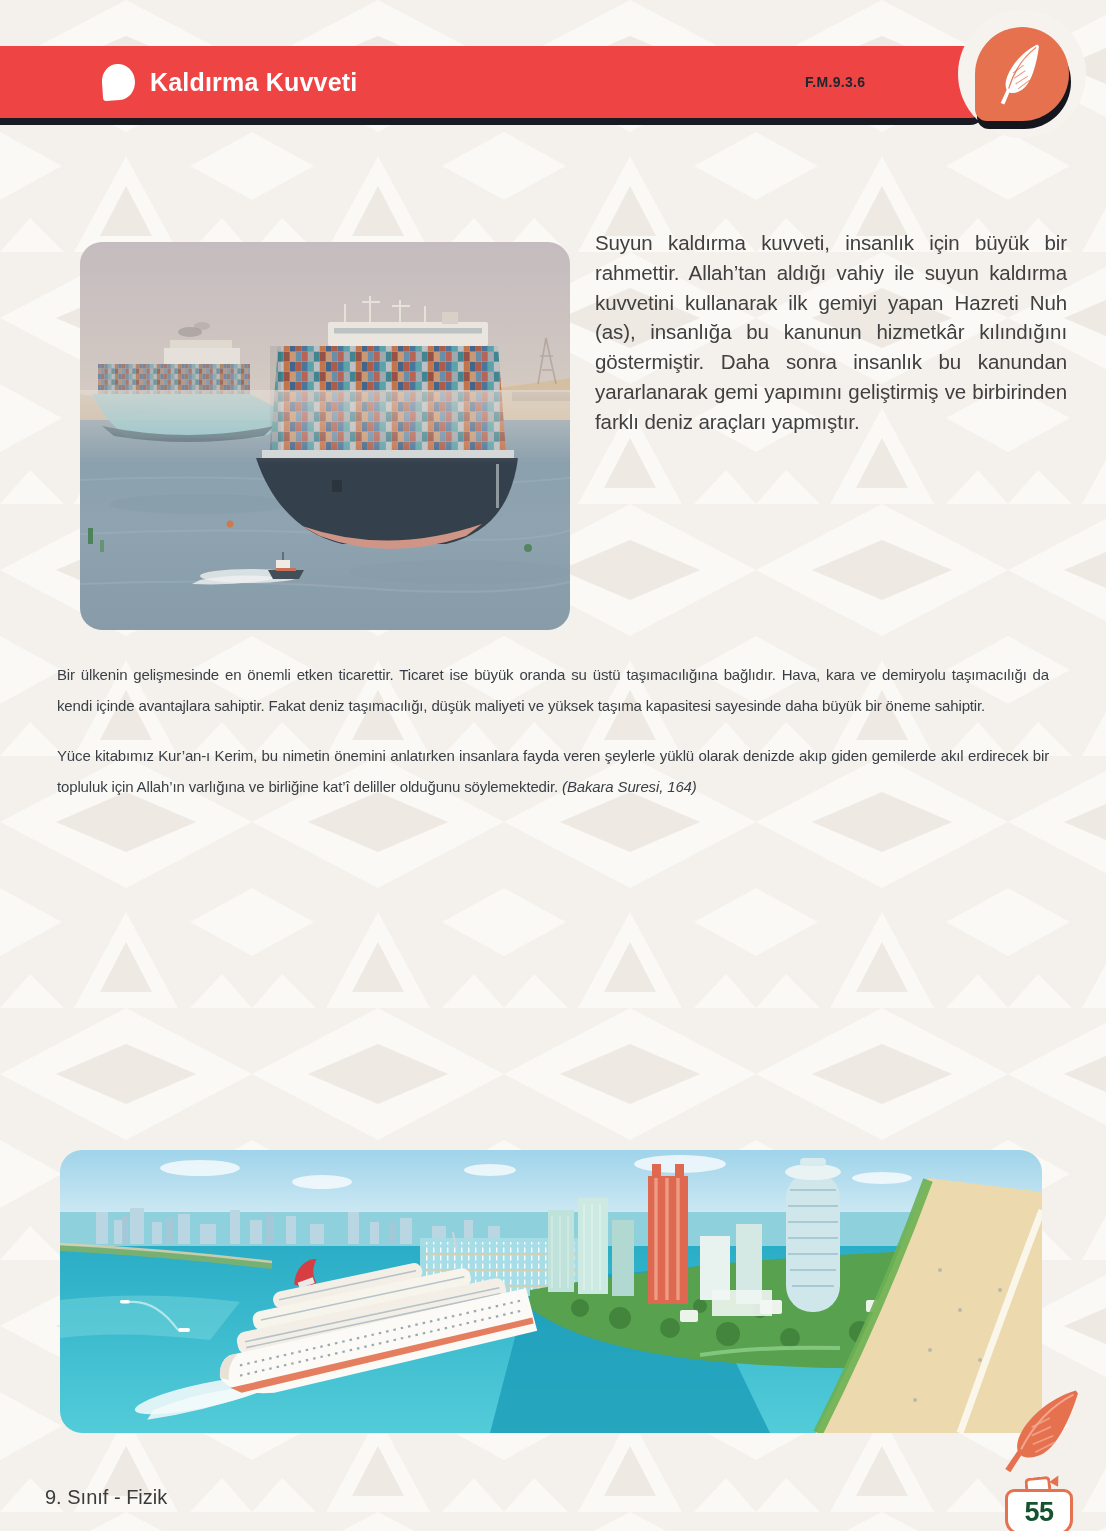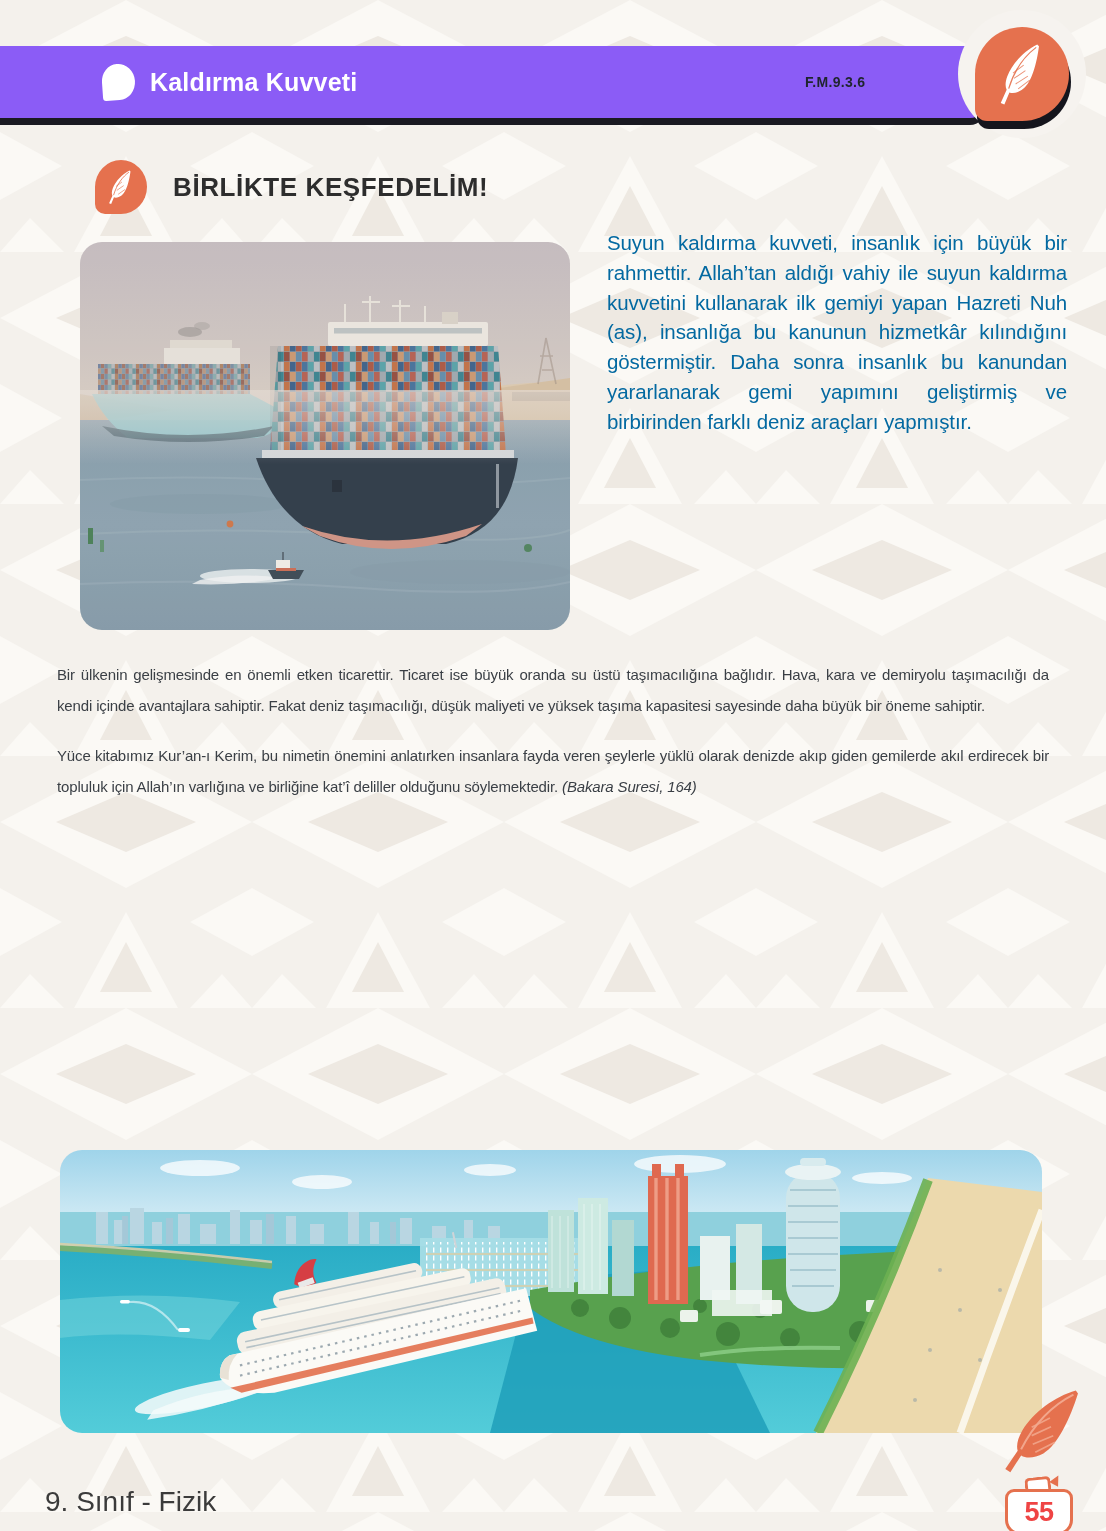--- a/index.html
+++ b/index.html
@@ -5,21 +5,21 @@
   html,body{margin:0;padding:0;background:#ffffff;}
   .page{
     position:relative;width:1106px;height:1531px;overflow:hidden;
     background:#f4f1ec;font-family:"Liberation Sans",sans-serif;
   }
   .bg-pattern{position:absolute;inset:0;z-index:0;}
 
   
   .header-bar{
     position:absolute;left:0;top:46px;width:986px;height:72px;z-index:1;
-    background:#8b5cf6;border-radius:0 16px 16px 0;
+    background:#ef4444;border-radius:0 16px 16px 0;
     box-shadow:0 7px 0 #1a1a22;
     display:flex;align-items:center;
   }
   .drop-white{
     width:33px;height:36px;margin-left:102px;background:#ffffff;
     border-radius:50% 52% 52% 10%;transform:rotate(-4deg);
   }
   .header-title{margin-left:15px;font-size:25px;font-weight:bold;color:#ffffff;letter-spacing:.2px;}
   .header-code{position:absolute;left:805px;font-size:14px;font-weight:bold;color:#1f252d;letter-spacing:.3px;}
   .badge-halo{position:absolute;left:958px;top:10px;width:128px;height:128px;border-radius:50%;background:#f6f3ef;z-index:2;}
@@ -42,49 +42,49 @@
 
   
   .photo{position:absolute;overflow:hidden;z-index:1;margin:0;}
   .photo-top{left:80px;top:242px;width:490px;height:388px;border-radius:22px;}
   .photo-bottom{left:60px;top:1150px;width:982px;height:283px;border-radius:22px;}
   .photo svg{display:block;}
 
   
   .intro-col{position:absolute;left:595px;top:228px;width:472px;z-index:1;}
   .intro-col p{
-    margin:0 0 17px 12px;font-size:20.5px;line-height:29.8px;color:#0369a1;
+    margin:0 0 17px 0;font-size:20.5px;line-height:29.8px;color:#404040;
     text-align:justify;letter-spacing:-0.1px;
   }
   .body-text{position:absolute;left:57px;top:659px;width:992px;z-index:1;}
   .body-text p{
     margin:0 0 19px 0;font-size:15px;line-height:31px;color:#3a3f45;
     text-align:justify;letter-spacing:-0.15px;
   }
   .body-text em{font-style:italic;}
 
   
-  .footer-course{position:absolute;left:45px;top:1486px;font-size:28px;color:#3b3b3b;z-index:1;}
+  .footer-course{position:absolute;left:45px;top:1486px;font-size:20px;color:#3b3b3b;z-index:1;}
   .page-badge{position:absolute;left:995px;top:1383px;width:106px;height:148px;z-index:1;}
   .page-quill{position:absolute;left:14px;top:-4px;transform:rotate(16deg);}
   .ink-neck{
     position:absolute;left:30px;top:94px;width:20px;height:16px;background:#ffffff;
     border:3px solid #e5714e;border-bottom:none;border-radius:5px 5px 0 0;transform:rotate(-6deg);
   }
   .ink-splash{
     position:absolute;left:56px;top:92px;width:0;height:0;
     border-left:5px solid transparent;border-right:5px solid transparent;
     border-bottom:10px solid #e5714e;transform:rotate(28deg);
   }
   .inkwell{
     position:absolute;left:10px;top:106px;width:62px;height:40px;background:#ffffff;
     border:3.5px solid #e5714e;border-radius:9px 9px 15px 15px;
     display:flex;align-items:center;justify-content:center;
   }
-  .inkwell span{font-size:27px;font-weight:bold;color:#ef4444;letter-spacing:-0.5px;}
+  .inkwell span{font-size:27px;font-weight:bold;color:#14532d;letter-spacing:-0.5px;}
 </style>
 </head>
 <body>
 
 <div class="page">
 
   <svg class="bg-pattern" width="1106" height="1531">
     <defs>
       <pattern id="geo" width="252" height="252" patternUnits="userSpaceOnUse">
         <rect width="252" height="252" fill="#f4f1ec"></rect>
@@ -112,30 +112,20 @@
   </div>
   <div class="badge-halo"></div>
   <div class="header-badge">
     <svg width="46" height="68" viewBox="0 0 60 90">
       <path d="M46 4 C30 14 16 32 11 50 C9 58 9.5 64 12 68 L6 86 L11 87.5 L16 71 C21 72.5 28 70 34 64 C44 54 48 28 48.5 6 Z" fill="#ffffff"></path>
       <path d="M45 8 C32 20 20 38 14.5 66" stroke="#e5714e" stroke-width="1.6" fill="none" opacity=".9"></path>
       <path d="M18 45 L31 33 M20 52 L34 40 M23 59 L38 47 M27 65 L41 52" stroke="#e5714e" stroke-width="1.3" opacity=".75"></path>
     </svg>
   </div>
 
-  <div class="section-head">
-    <div class="drop-orange">
-      <svg width="26" height="38" viewBox="0 0 60 90">
-        <path d="M46 4 C30 14 16 32 11 50 C9 58 9.5 64 12 68 L6 86 L11 87.5 L16 71 C21 72.5 28 70 34 64 C44 54 48 28 48.5 6 Z" fill="#ffffff"></path>
-        <path d="M45 8 C32 20 20 38 14.5 66" stroke="#e5714e" stroke-width="2" fill="none" opacity=".9"></path>
-        <path d="M18 45 L31 33 M21 54 L36 41 M25 63 L40 50" stroke="#e5714e" stroke-width="1.8" opacity=".8"></path>
-      </svg>
-    </div>
-    <h2 class="section-title">BİRLİKTE KEŞFEDELİM!</h2>
-  </div>
 
   <figure class="photo photo-top">
     <svg width="490" height="388" viewBox="0 0 490 388">
       <defs>
         <linearGradient id="tSky" x1="0" y1="0" x2="0" y2="1">
           <stop offset="0" stop-color="#c3babf"></stop>
             <stop offset=".55" stop-color="#cdc4c1"></stop>
             <stop offset="1" stop-color="#dacfc3"></stop>
         </linearGradient>
         <linearGradient id="tWater" x1="0" y1="0" x2="0" y2="1">

